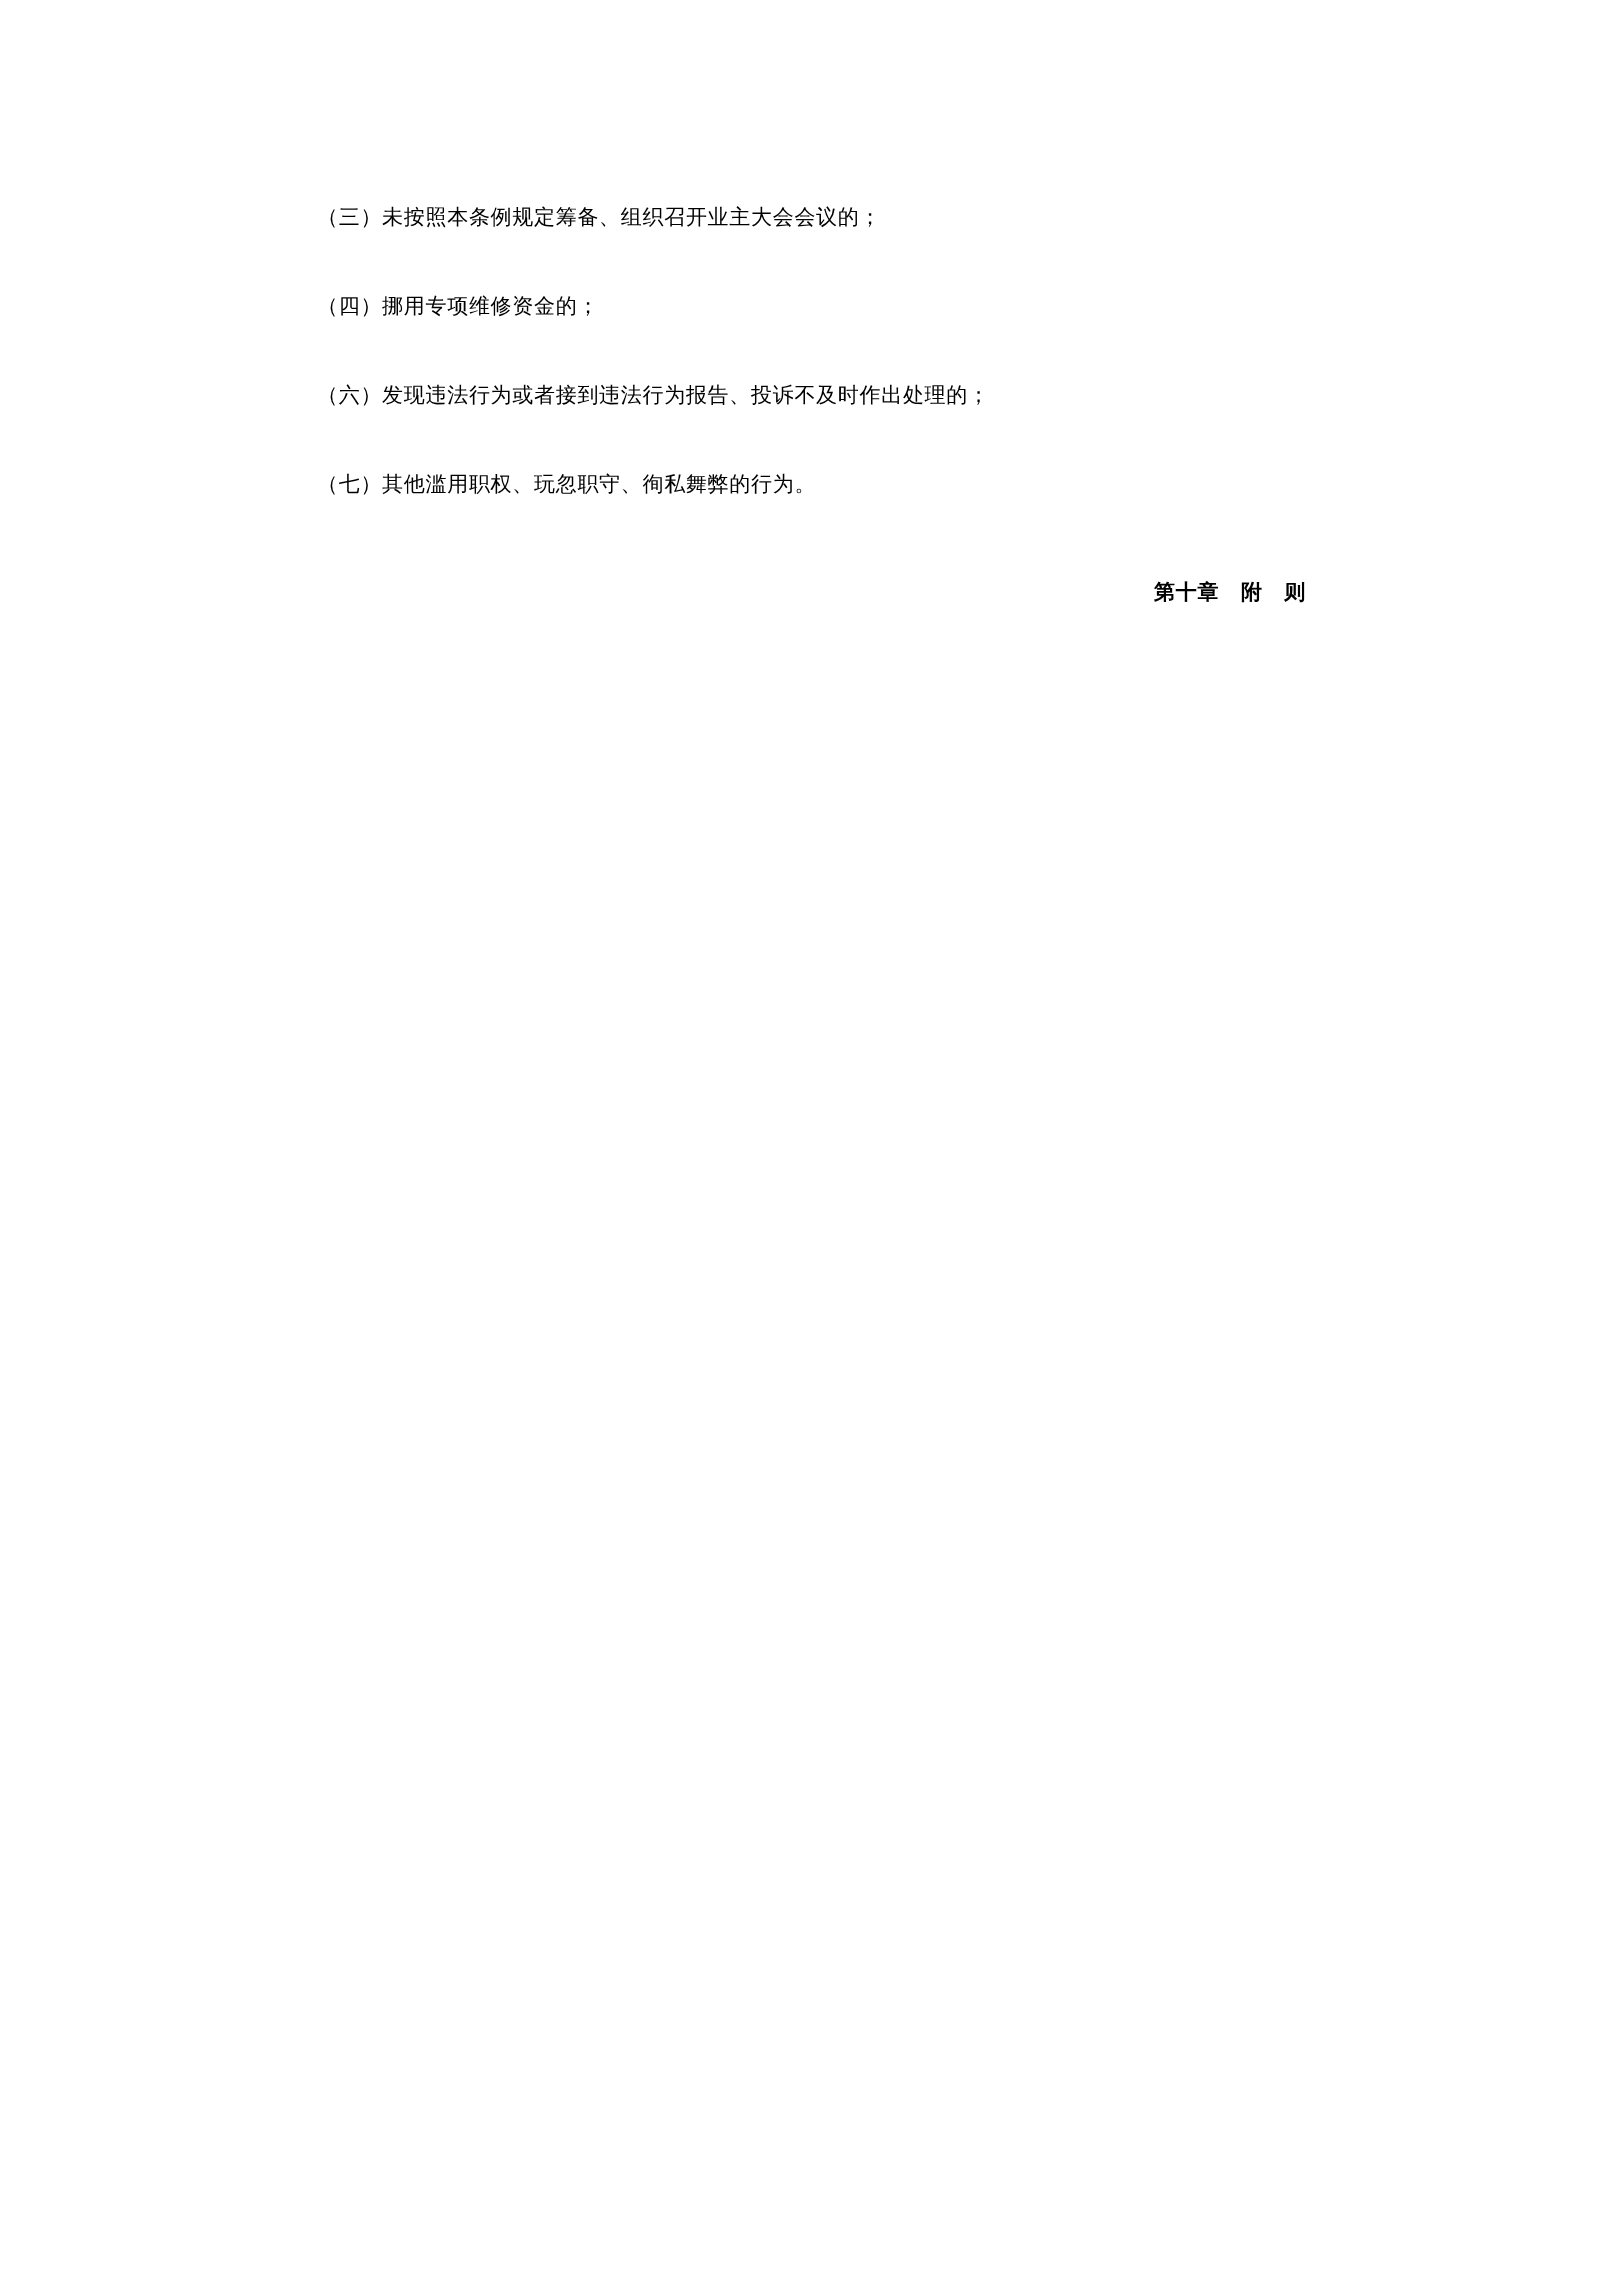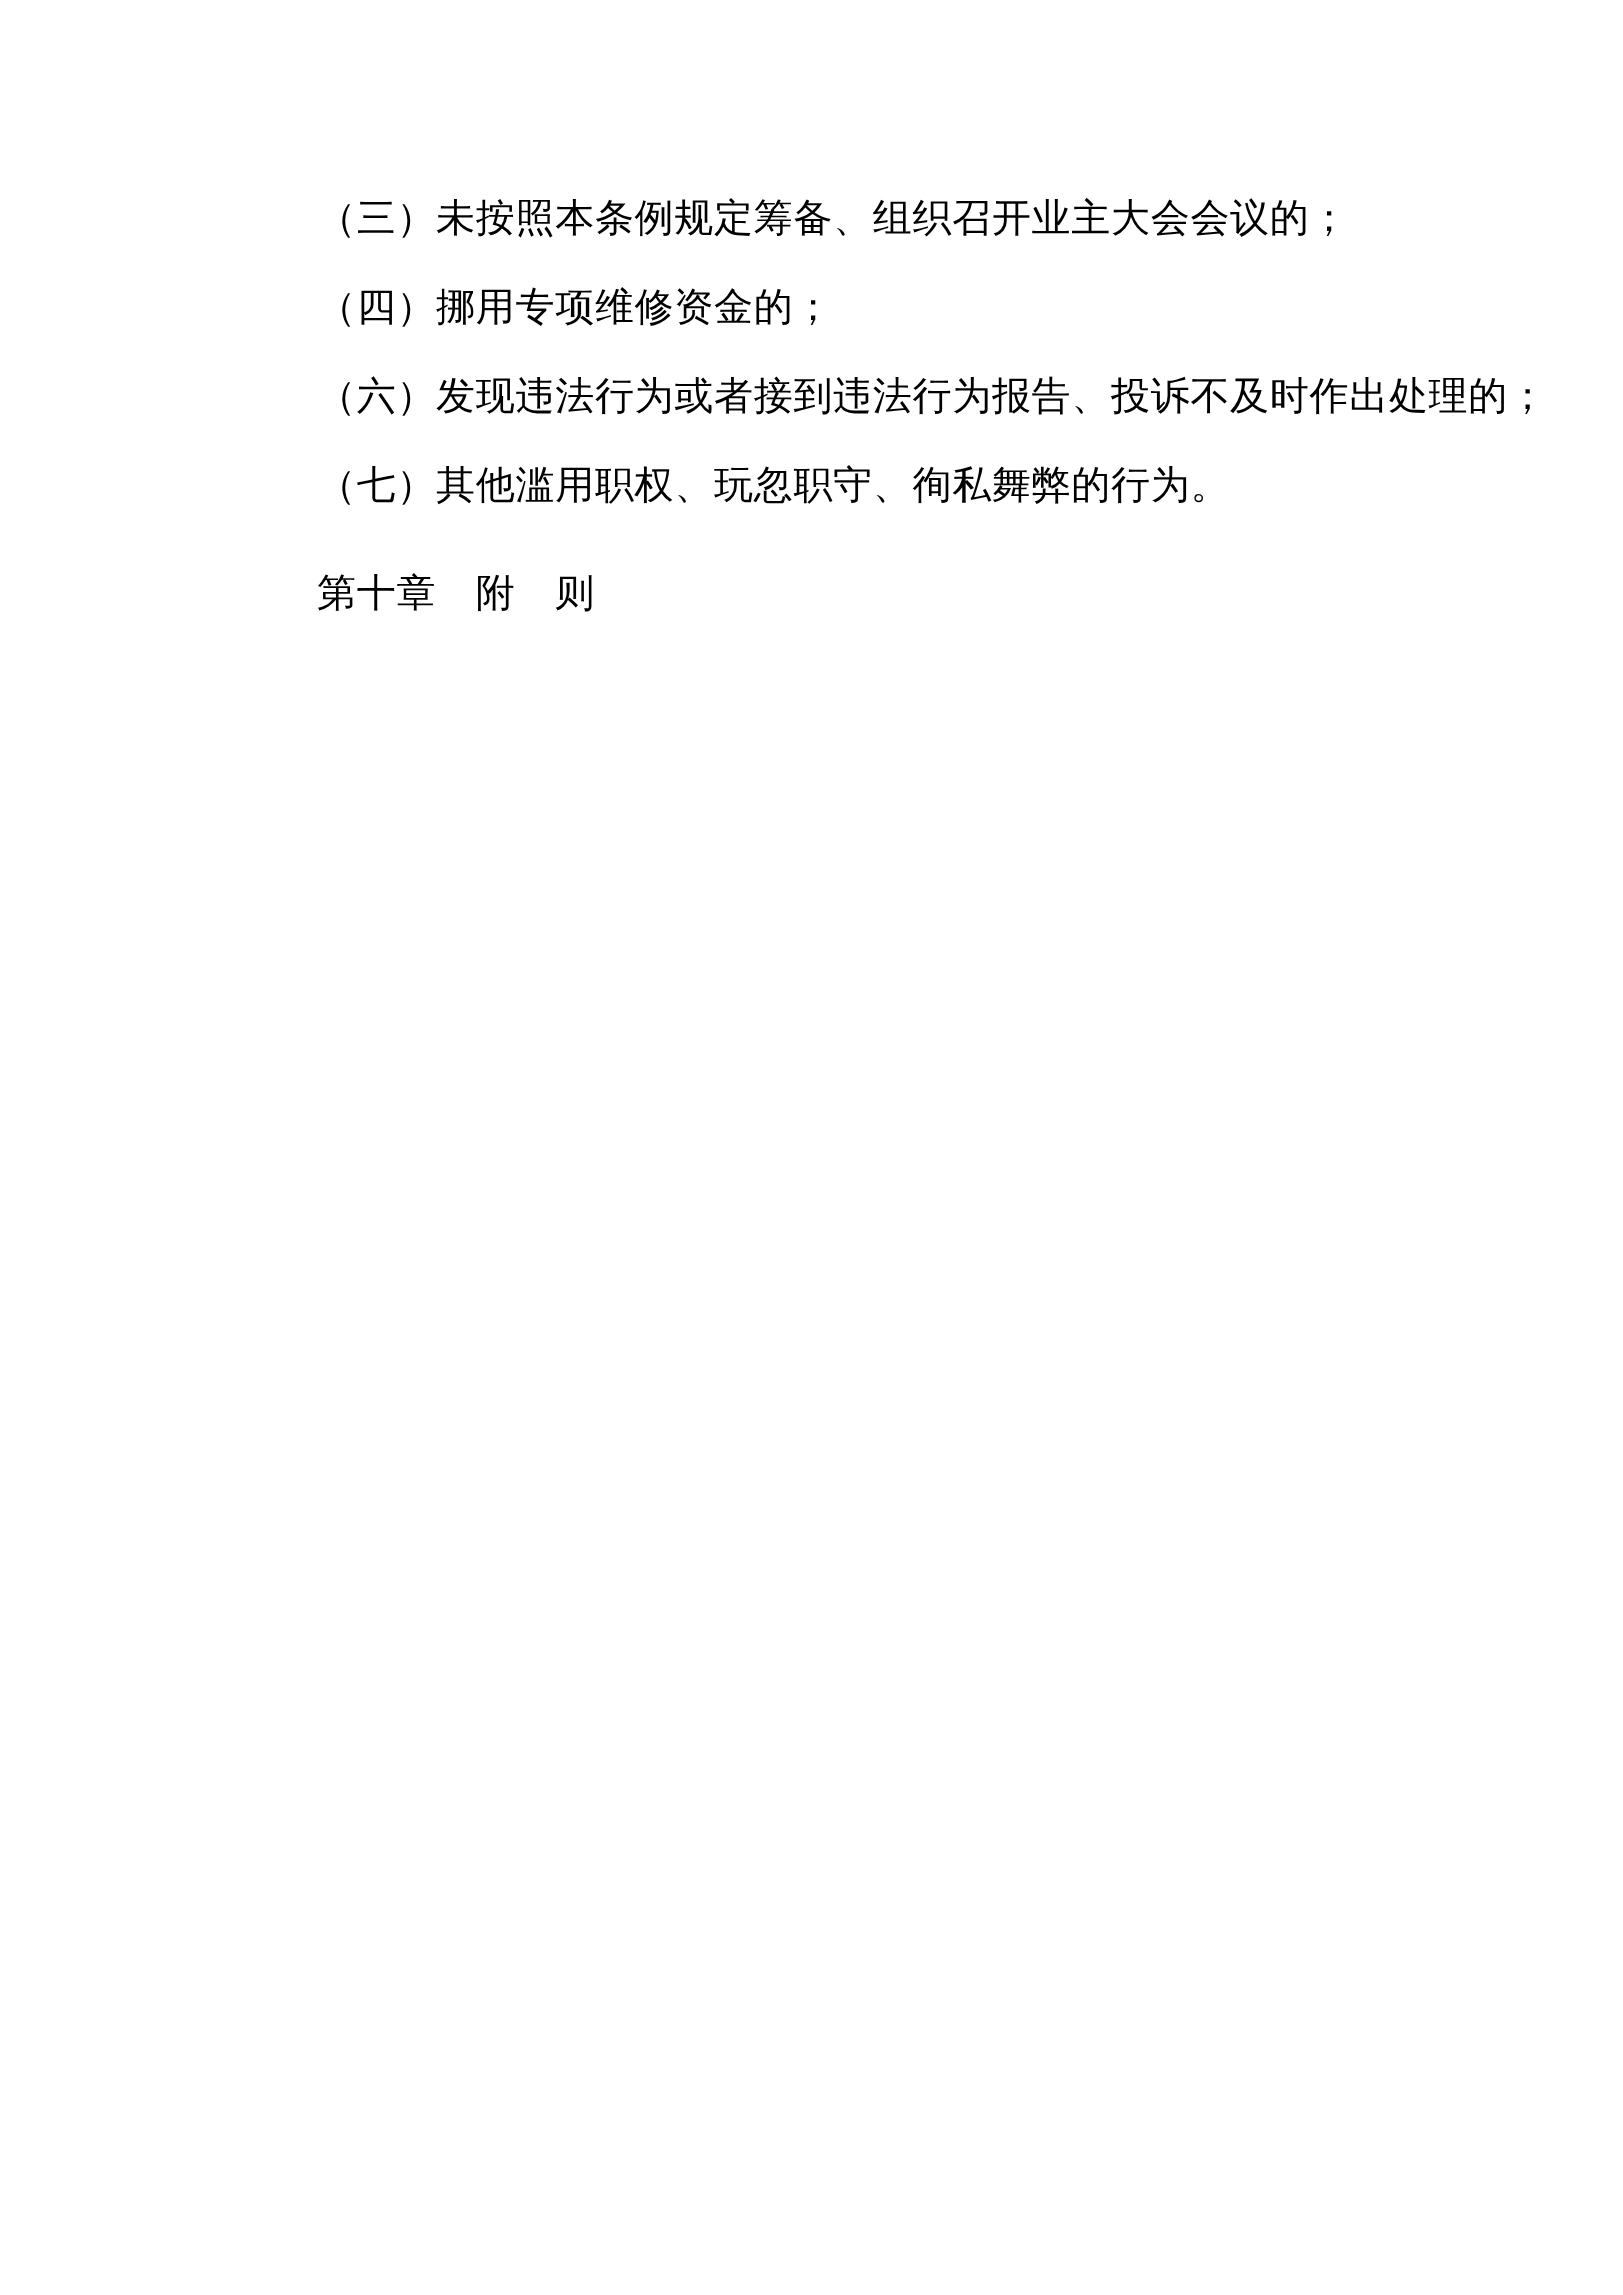--- a/index.html
+++ b/index.html
@@ -17,34 +17,34 @@
     color: #000000;
   }
   .doc {
     position: absolute;
     left: 317px;
     right: 317px;
     top: 202px;
   }
   .doc p {
     margin: 0;
-    font-size: 39px;
+    font-size: 21px;
     line-height: 31px;
     letter-spacing: 0.7px;
     white-space: nowrap;
   }
   .list-item {
     margin-bottom: 58px !important;
     font-weight: 400;
   }
   .chapter-heading {
     margin-top: 77px !important;
     margin-bottom: 51px !important;
-    text-align: left;
-    font-weight: 400;
+    text-align: right;
+    font-weight: 700;
   }
   .article {
     margin-bottom: 54px !important;
   }
   .article .term {
     font-weight: 700;
     margin-right: 14.4px;
   }
 </style>
 </head>

